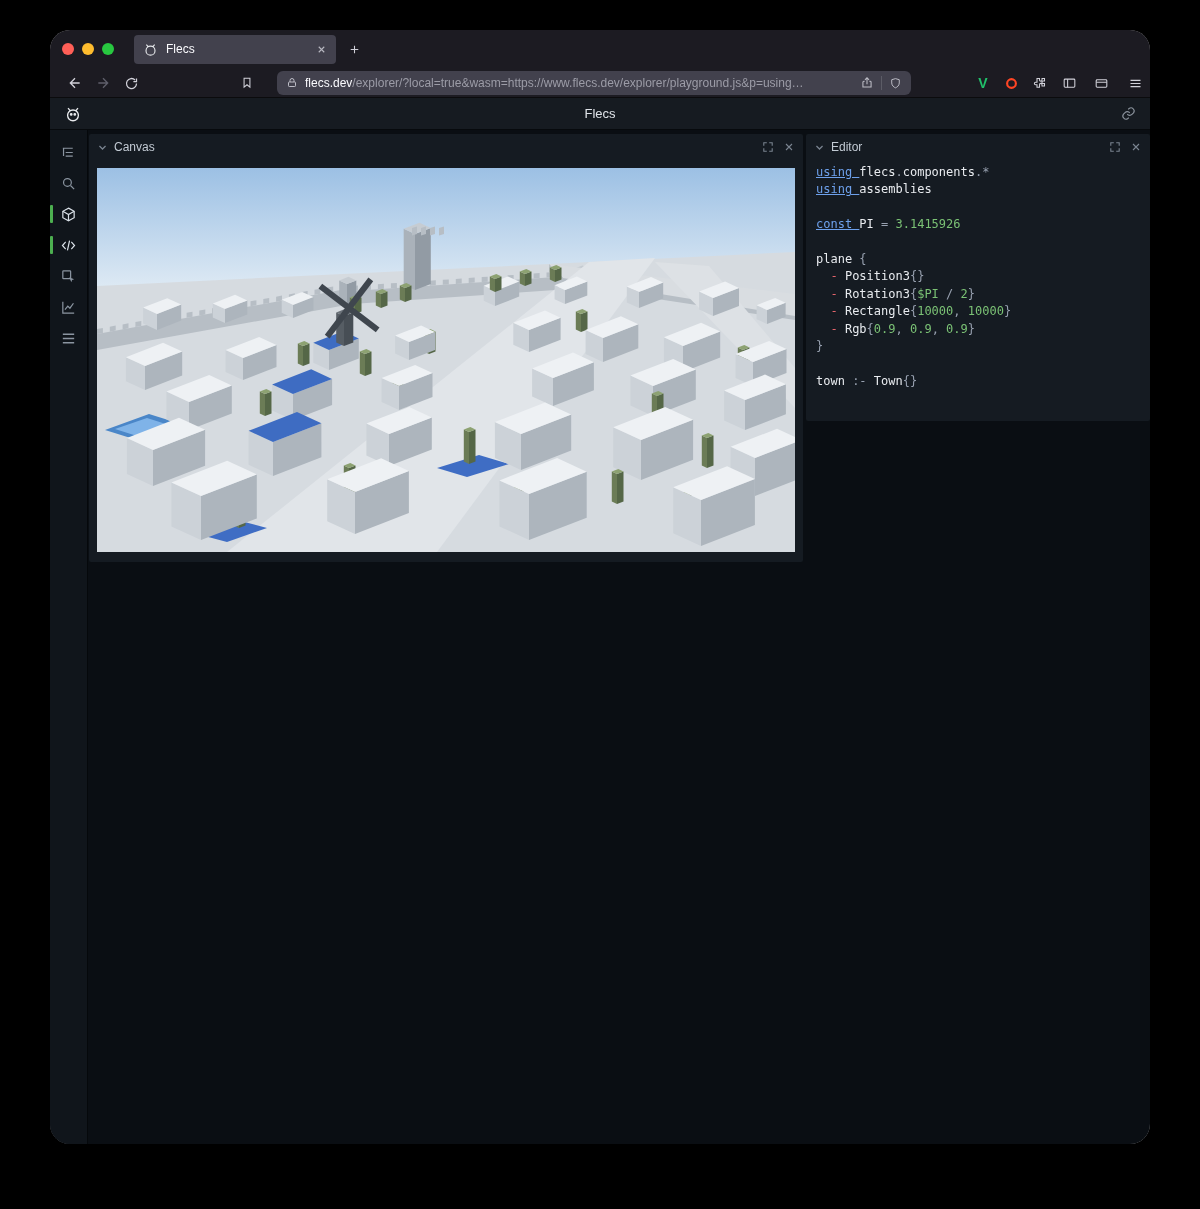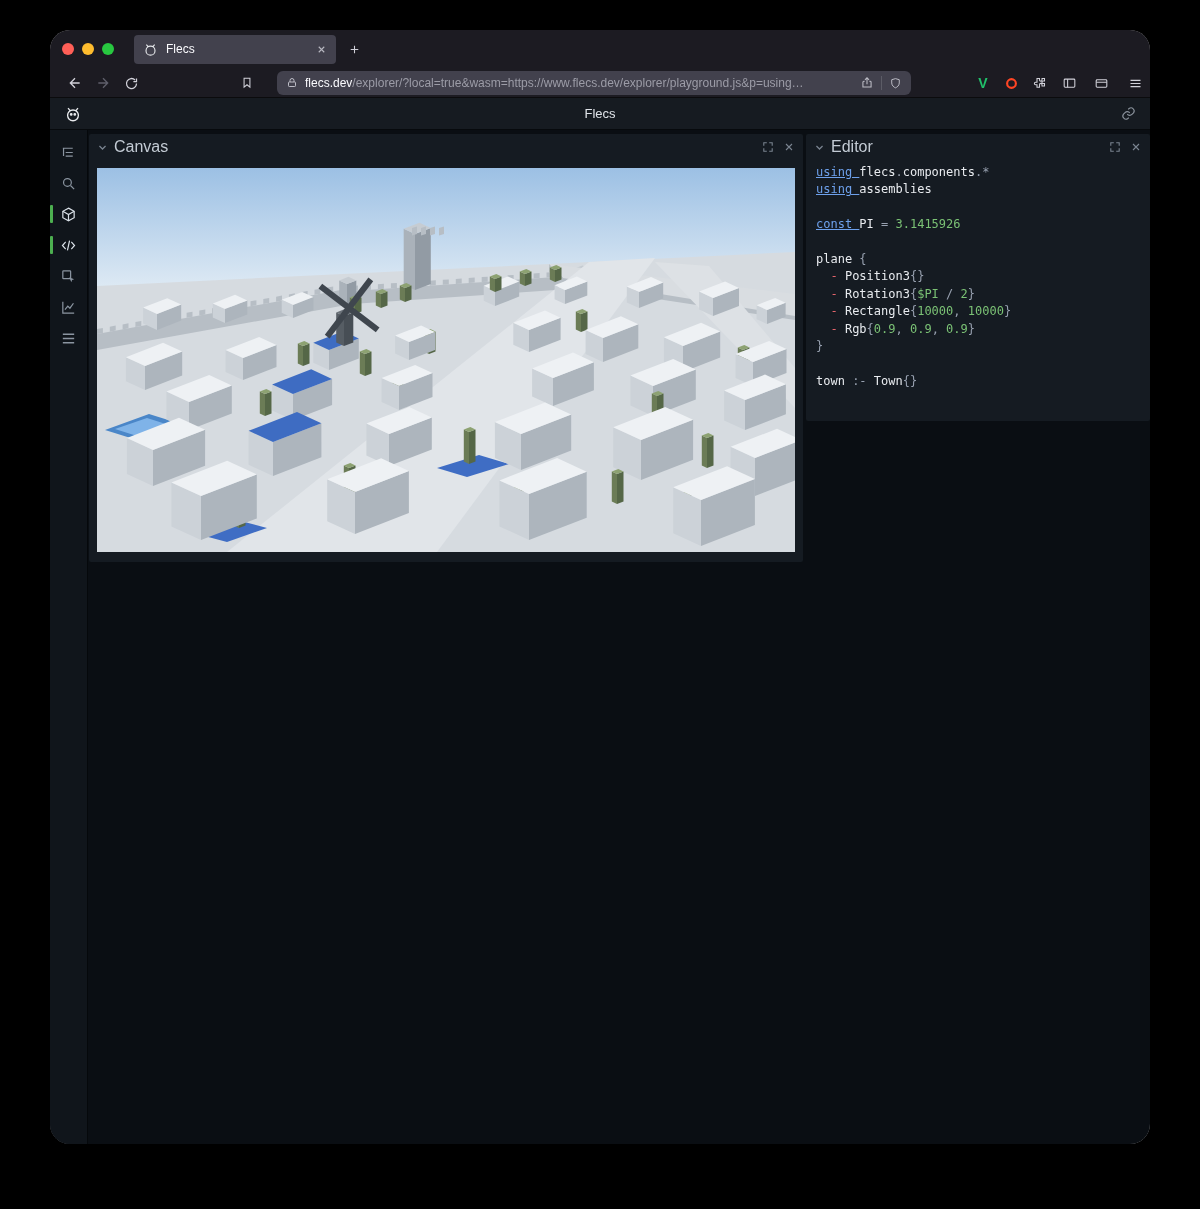--- a/index.html
+++ b/index.html
@@ -50,21 +50,21 @@
   .logo { color: #e8eaed; display: inline-flex; z-index: 1; }
   .app-body { display: flex; height: 1014px; background: #0a0e13; }
   .rail { width: 38px; background: #10151b; border-right: 1px solid #05080b; display: flex; flex-direction: column; align-items: center; padding-top: 10px; gap: 7px; }
   .rail-item { width: 26px; height: 24px; display: flex; align-items: center; justify-content: center; color: #8b95a1; position: relative; cursor: pointer; }
   .rail-item.active { color: #d9e0e7; }
   .rail-item.active::before { content: ''; position: absolute; left: -6px; top: 3px; width: 3px; height: 18px; background: #4caf50; border-radius: 1px; }
   .main { flex: 1; position: relative; }
   .panel { position: absolute; background: #151b22; border-radius: 2px; }
   #canvas-panel { left: 1px; top: 4px; width: 714px; height: 428px; }
   #editor-panel { left: 718px; top: 4px; width: 344px; height: 287px; }
-  .panel-header { height: 26px; display: flex; align-items: center; gap: 6px; padding: 0 8px; font-size: 16px; color: #c3cbd4; }
+  .panel-header { height: 26px; display: flex; align-items: center; gap: 6px; padding: 0 8px; font-size: 12px; color: #c3cbd4; }
   .ph-actions { margin-left: auto; display: flex; gap: 9px; color: #7a8490; }
   .ph-actions span { display: inline-flex; cursor: pointer; }
   .ph-chevron { display: inline-flex; color: #7a8490; }
   .canvas-body { padding: 8px 8px 10px; }
   svg.scene { display: block; width: 698px; height: 384px; background: #e8eef3; }
   .code { font-family: "DejaVu Sans Mono", monospace; font-size: 12px; line-height: 17.4px; padding: 4px 10px; white-space: pre; cursor: text; }
   .tok-kw { color: #6ea1ec; text-decoration: underline; } .tok-id { color: #e8ebef; } .tok-num { color: #7bc275; }
   .tok-pu { color: #98a1b0; } .tok-dash { color: #e3646b; } .tok-pl { color: #c6cbd3; }
   svg { display: block; }
 </style>

